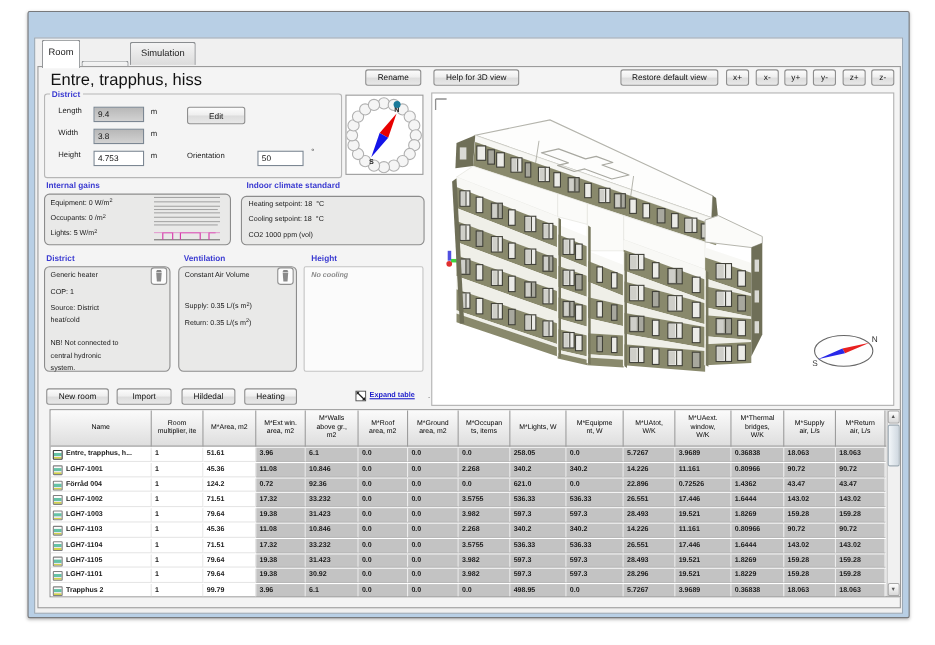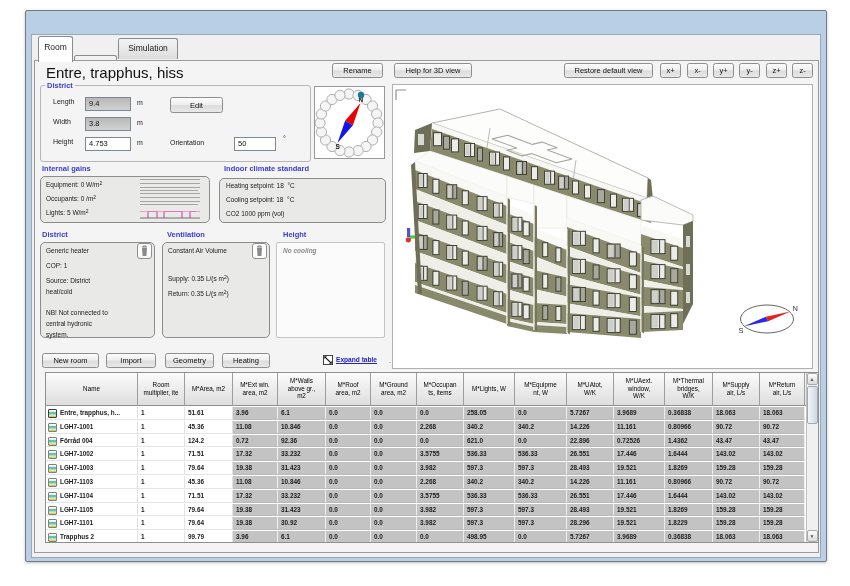--- a/index.html
+++ b/index.html
@@ -128,21 +128,21 @@
     <svg width="13" height="14" viewBox="0 0 13 14">
             <path d="M4 3 H9 M5 3 V2 H8 V3" stroke="#868686" stroke-width="1" fill="none"></path>
             <path d="M4 4 L4.6 12 H8.4 L9 4 Z" fill="#8a8a8a"></path>
           </svg>
    </div>
    <div class="abs" style="left:241px;top:181px;width:109px;height:96px;background:#fbfbfb;border:1px solid #c4c4c4;border-radius:2px"></div>
    <div class="txt" style="left:248px;top:186px;font-size:6.5px;font-style:italic;color:#8a8a8a;font-weight:bold">No cooling</div>
 
    <div class="btn" style="left:7px;top:292px;width:57px;height:15px;line-height:14px">New room</div>
    <div class="btn" style="left:71px;top:292px;width:50px;height:15px;line-height:14px">Import</div>
-   <div class="btn" style="left:130px;top:292px;width:49px;height:15px;line-height:14px">Geometry</div>
+   <div class="btn" style="left:130px;top:292px;width:49px;height:15px;line-height:14px">Hildedal</div>
    <div class="btn" style="left:187px;top:292px;width:48px;height:15px;line-height:14px">Heating</div>
    <svg class="abs" style="left:288px;top:294px" width="10" height="10" viewBox="0 0 10 10">
           <rect x="0.5" y="0.5" width="9" height="9" fill="#fff" stroke="#444" stroke-width="1"></rect>
           <path d="M1.2 1.2 L4 1.2 L1.2 4 Z M8.8 8.8 L6 8.8 L8.8 6 Z" fill="#222"></path>
           <path d="M2 2 L8 8" stroke="#222" stroke-width="1.1"></path>
         </svg>
    <div class="abs" style="left:301px;top:295px;font-size:6.6px;font-weight:bold;color:#2222cc;text-decoration:underline">Expand table</div>
    <div class="abs" style="left:354px;top:296px;font-size:7px;color:#333">.</div>
 
    <div class="abs" style="left:357px;top:23px;width:421px;height:285px;background:#fff;border:1px solid #b0b0b0">

